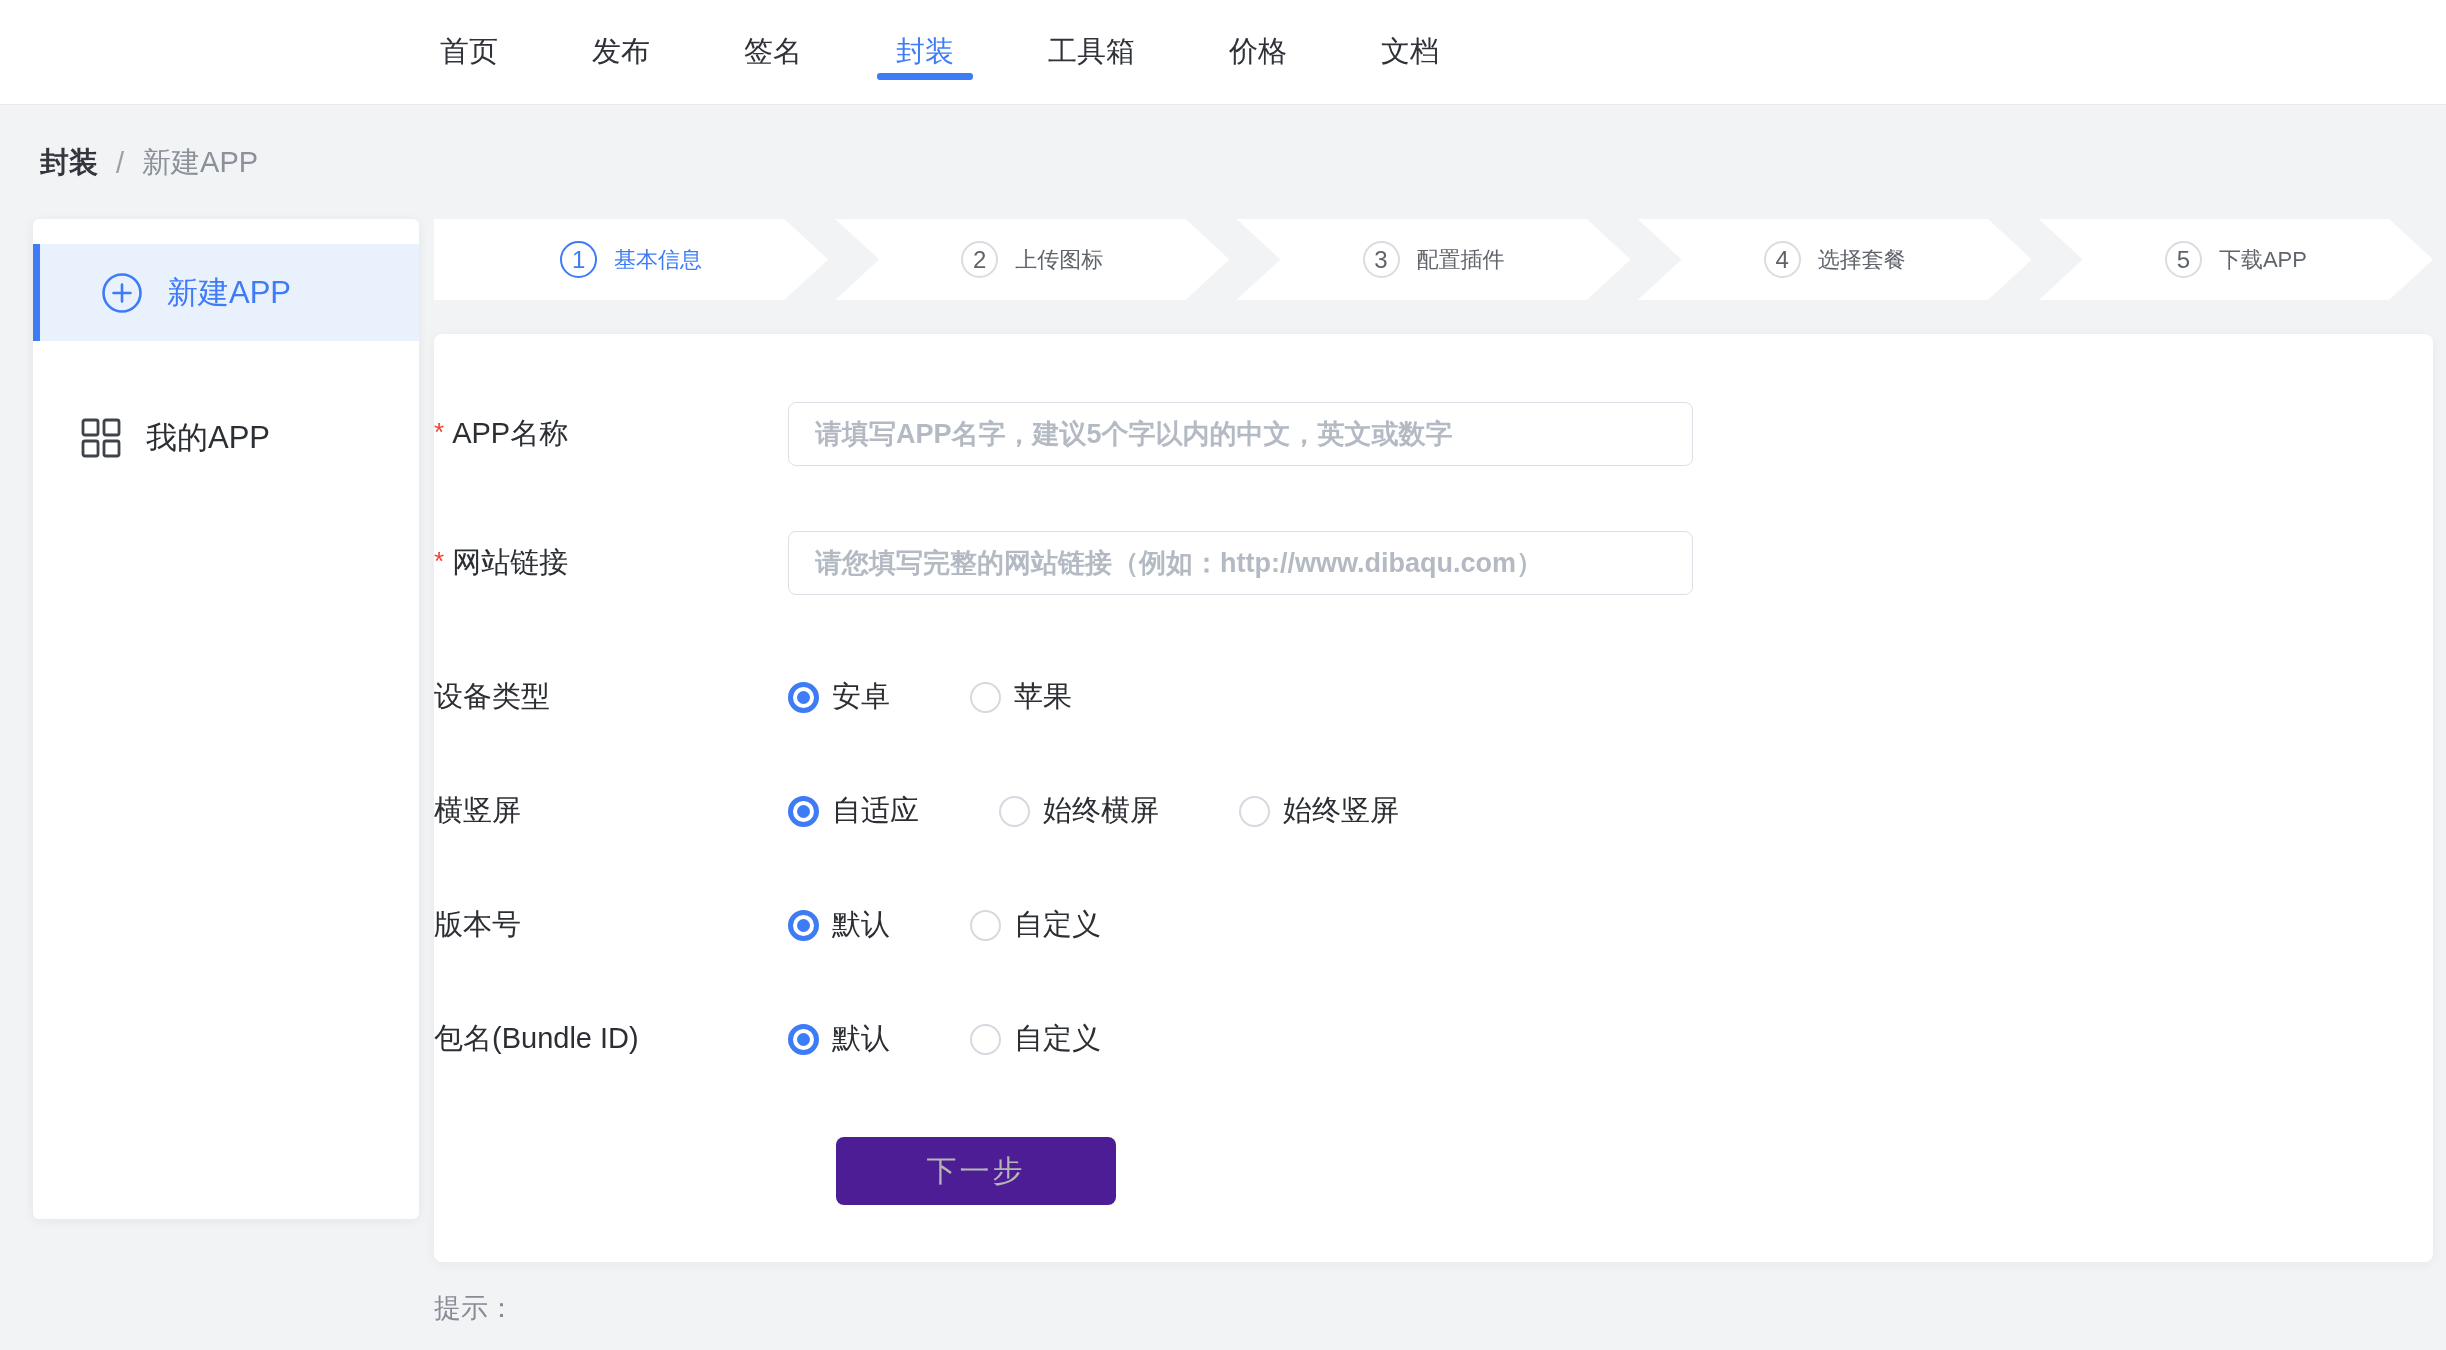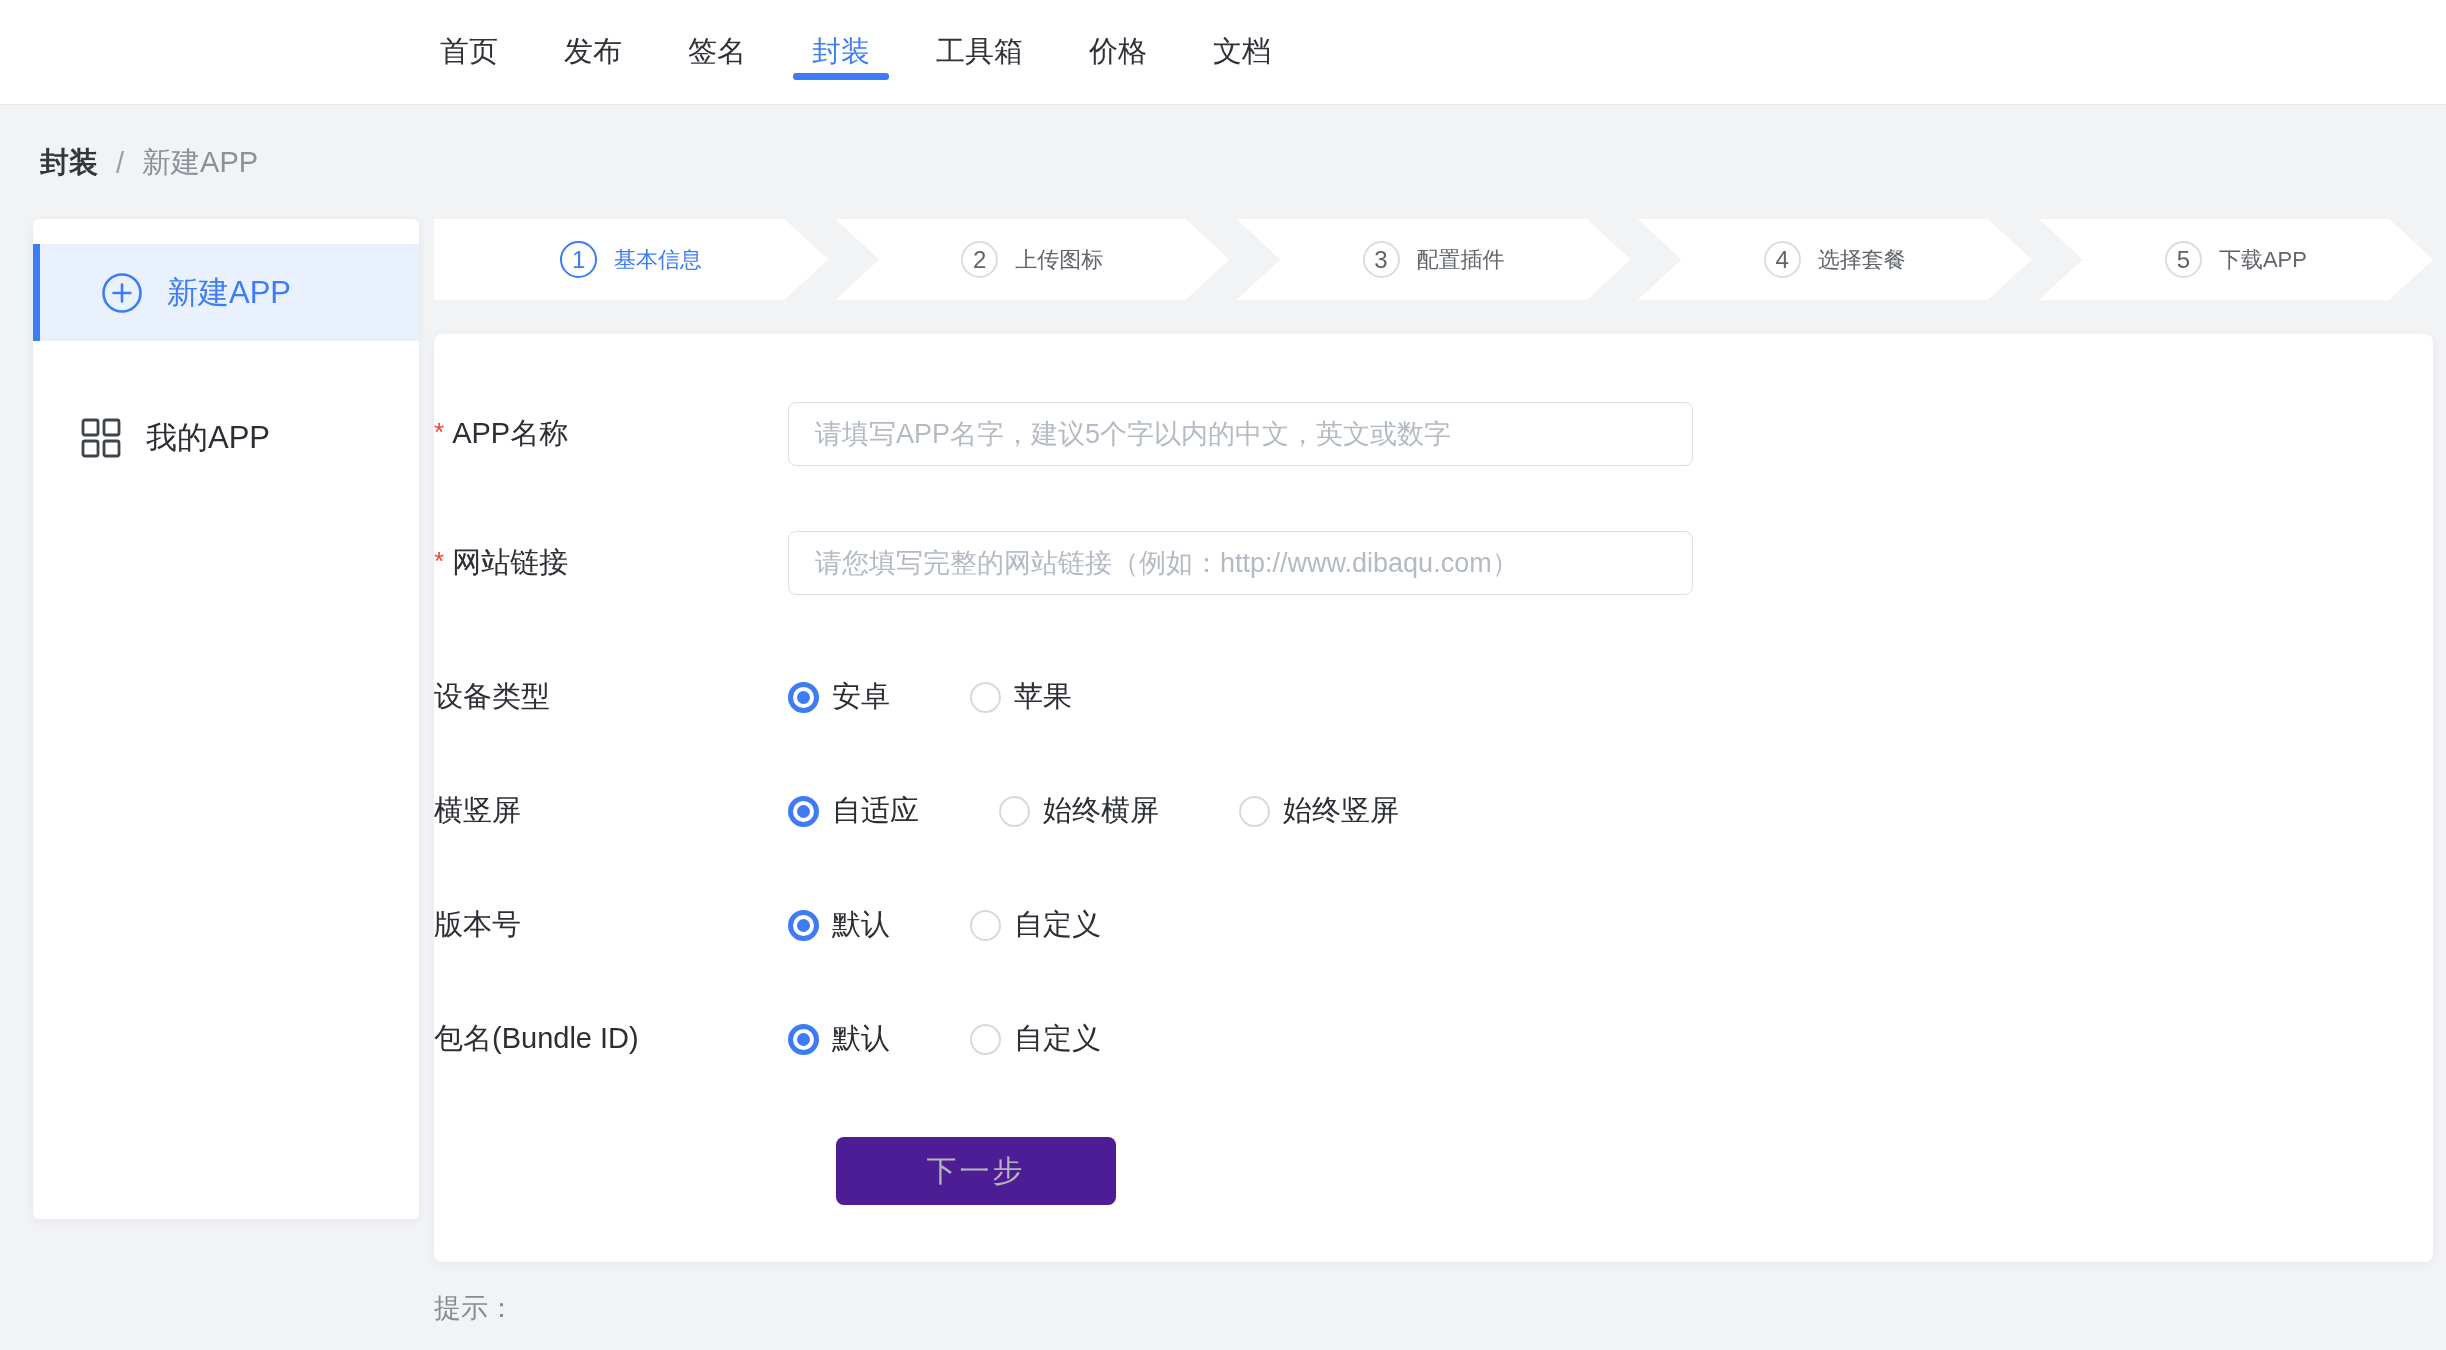--- a/index.html
+++ b/index.html
@@ -16,21 +16,21 @@
     height: 105px;
     background: #ffffff;
     border-bottom: 1px solid #e8eaee;
     display: flex;
     align-items: center;
   }
   .nav {
     display: flex;
     align-items: center;
     margin-left: 440px;
-    gap: 66px;
+    gap: 94px;
     height: 100%;
   }
   .nav-item {
     position: relative;
     font-size: 29px;
     color: #2f3238;
     height: 100%;
     display: flex;
     align-items: center;
     cursor: pointer;
@@ -149,20 +149,21 @@
   .text-input {
     width: 905px; height: 64px;
     border: 1.5px solid #dcdfe6;
     border-radius: 8px;
     padding: 0 26px;
     font-size: 27px;
     color: #2b2e33;
     outline: none;
     font-family: "Liberation Sans", "DejaVu Sans", sans-serif;
     background: #ffffff;
+    font-weight: bold;
   }
   .text-input::placeholder { color: #b4bac3; }
 
   .radio-option { display: flex; align-items: center; margin-right: 80px; cursor: pointer; }
   .radio-circle {
     width: 31px; height: 31px;
     border-radius: 50%;
     border: 2px solid #d6dae0;
     background: #fff;
     position: relative;

